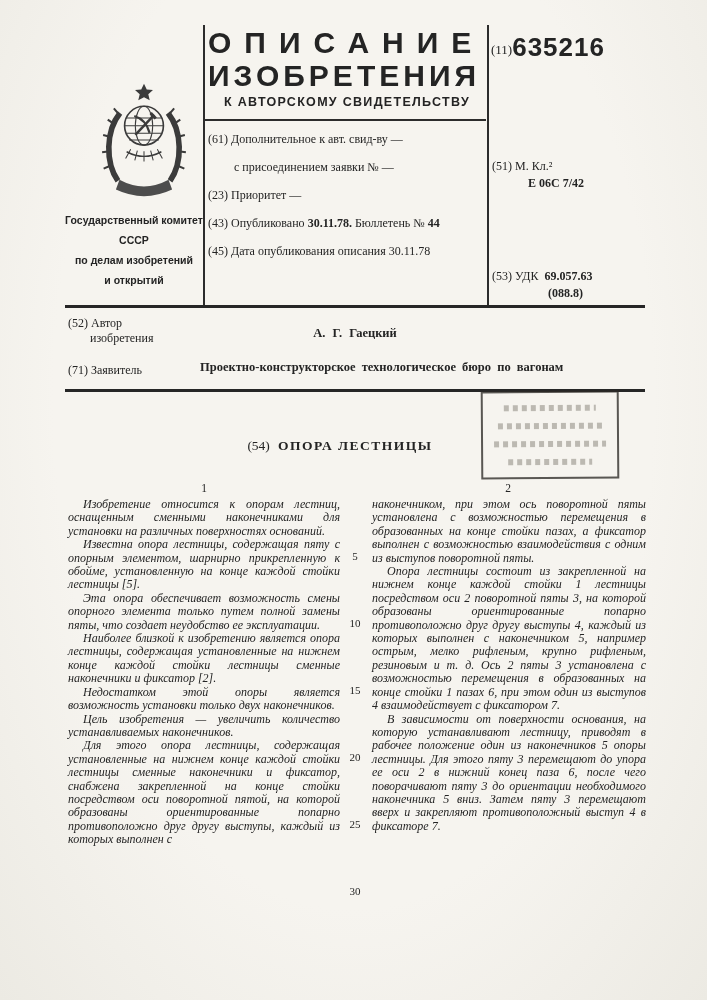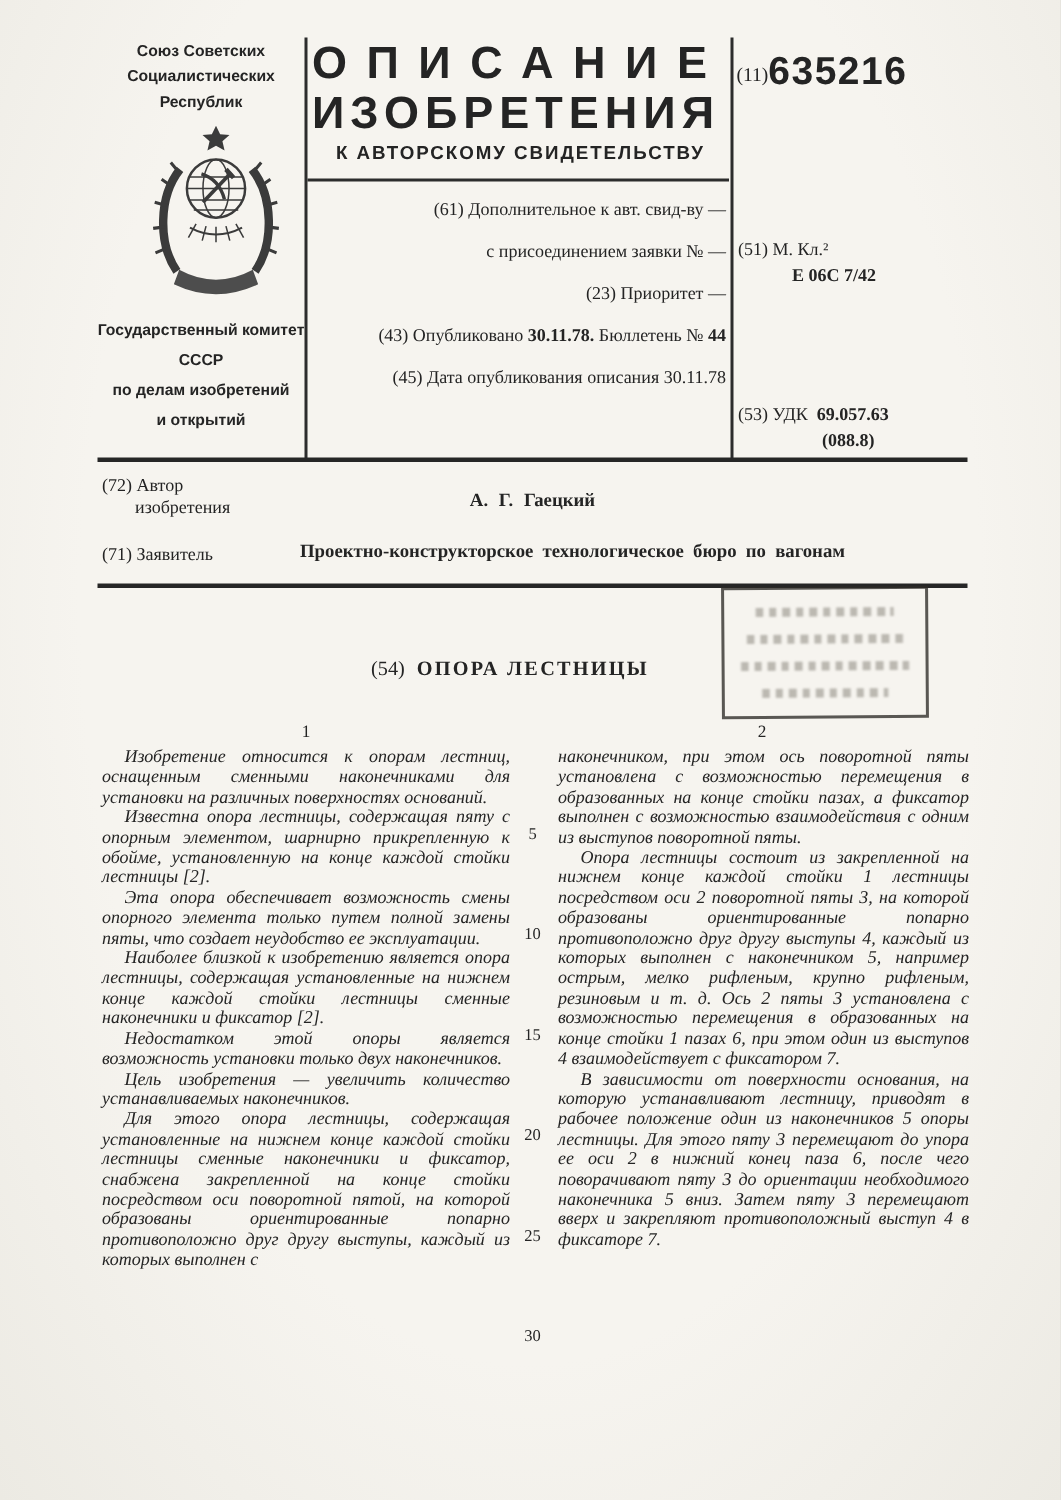--- a/index.html
+++ b/index.html
@@ -36,21 +36,21 @@
     letter-spacing:1.3px;margin-top:3px;text-align:center;width:278px;}
 
   
   .pubnum{left:491px;top:32px;white-space:nowrap;}
   .pubnum .small{font-size:13px;}
   .pubnum .big{font-family:"Liberation Sans",sans-serif;font-weight:700;font-size:26px;
     letter-spacing:1px;vertical-align:-2px;}
 
   
   .biblio{left:208px;top:132px;width:276px;font-size:12px;}
-  .bib-line{margin-bottom:14px;line-height:14px;white-space:nowrap;text-align:right;}
+  .bib-line{margin-bottom:14px;line-height:14px;white-space:nowrap;}
   .bib-indent{padding-left:26px;}
 
   .klass{left:492px;top:158px;font-size:12px;line-height:17px;}
   .klass .val{font-weight:700;padding-left:36px;}
   .udk{left:492px;top:246px;font-size:12px;line-height:17px;margin-top:22px;}
   .udk .val2{font-weight:700;padding-left:56px;}
 
   
   .author-row{left:68px;top:316px;width:574px;height:40px;}
   .author-label{font-size:12px;line-height:15px;}
@@ -83,25 +83,20 @@
   .col p{margin:0;font-size:12px;line-height:13.4px;text-align:justify;text-indent:15px;}
   .col p.cont{text-indent:0;}
   .gutter{position:absolute;left:272px;top:0;width:30px;height:410px;}
   .gutter span{position:absolute;left:0;width:30px;text-align:center;font-size:11px;line-height:13.4px;}
 </style>
 </head>
 <body>
 
 <div id="page">
 
-  <div class="abs country">
-      <div>Союз Советских</div>
-      <div>Социалистических</div>
-      <div>Республик</div>
-    </div>
 
   <div class="abs emblem">
     <svg viewBox="0 0 92 112" width="94" height="116" aria-hidden="true">
       <g fill="none" stroke="#3b3b3b">
         <path d="M46 1 l2.7 5.6 6.1.5 -4.6 4.1 1.4 6 -5.6-3.1 -5.6 3.1 1.4-6 -4.6-4.1 6.1-.5z" fill="#3b3b3b" stroke="none"></path>
         <circle cx="46" cy="42" r="19" stroke-width="1.6"></circle>
         <ellipse cx="46" cy="42" rx="8.5" ry="19" stroke-width="1"></ellipse>
         <path d="M28.5 34.5 h35 M27 42 h38 M28.5 49.5 h35 M31.5 56 h29" stroke-width="1"></path>
         <path d="M37.5 51 L56 31.5" stroke-width="2.4"></path>
         <path d="M52.5 29.5 l5 5.5" stroke-width="3"></path>
@@ -152,21 +147,21 @@
   </div>
   <div class="abs udk">
     <div><span>(53) УДК</span>&nbsp;&nbsp;<span class="b">69.057.63</span></div>
     <div class="val2">(088.8)</div>
   </div>
 
   <div class="abs hrule r1"></div>
 
   <div class="abs author-row">
     <div class="author-label">
-      <div>(72) Автор</div>
+      <div>(52) Автор</div>
       <div class="ind">изобретения</div>
     </div>
     <div class="author-name">А. Г. Гаецкий</div>
   </div>
   <div class="abs applicant-row">
     <span class="applicant-label">(71) Заявитель</span>
     <span class="applicant-name">Проектно-конструкторское технологическое бюро по вагонам</span>
   </div>
 
   <div class="abs hrule r2"></div>
@@ -181,21 +176,21 @@
   <div class="abs title">
     <span class="num">(54)</span><span class="txt">ОПОРА ЛЕСТНИЦЫ</span>
   </div>
 
   <div class="abs colhead ch1">1</div>
   <div class="abs colhead ch2">2</div>
 
   <div class="abs bodycols">
     <div class="col c1">
         <p>Изобретение относится к опорам лестниц, оснащенным сменными наконечниками для установки на различных поверхностях оснований.</p>
-        <p>Известна опора лестницы, содержащая пяту с опорным элементом, шарнирно прикрепленную к обойме, установленную на конце каждой стойки лестницы [2].</p>
+        <p>Известна опора лестницы, содержащая пяту с опорным элементом, шарнирно прикрепленную к обойме, установленную на конце каждой стойки лестницы [5].</p>
         <p>Эта опора обеспечивает возможность смены опорного элемента только путем полной замены пяты, что создает неудобство ее эксплуатации.</p>
         <p>Наиболее близкой к изобретению является опора лестницы, содержащая установленные на нижнем конце каждой стойки лестницы сменные наконечники и фиксатор [2].</p>
         <p>Недостатком этой опоры является возможность установки только двух наконечников.</p>
         <p>Цель изобретения — увеличить количество устанавливаемых наконечников.</p>
         <p>Для этого опора лестницы, содержащая установленные на нижнем конце каждой стойки лестницы сменные наконечники и фиксатор, снабжена закрепленной на конце стойки посредством оси поворотной пятой, на которой образованы ориентированные попарно противоположно друг другу выступы, каждый из которых выполнен с</p>
       </div>
     <div class="gutter">
         <span style="top: 51.6px;">5</span>
         <span style="top: 118.6px;">10</span>
         <span style="top: 185.6px;">15</span>

